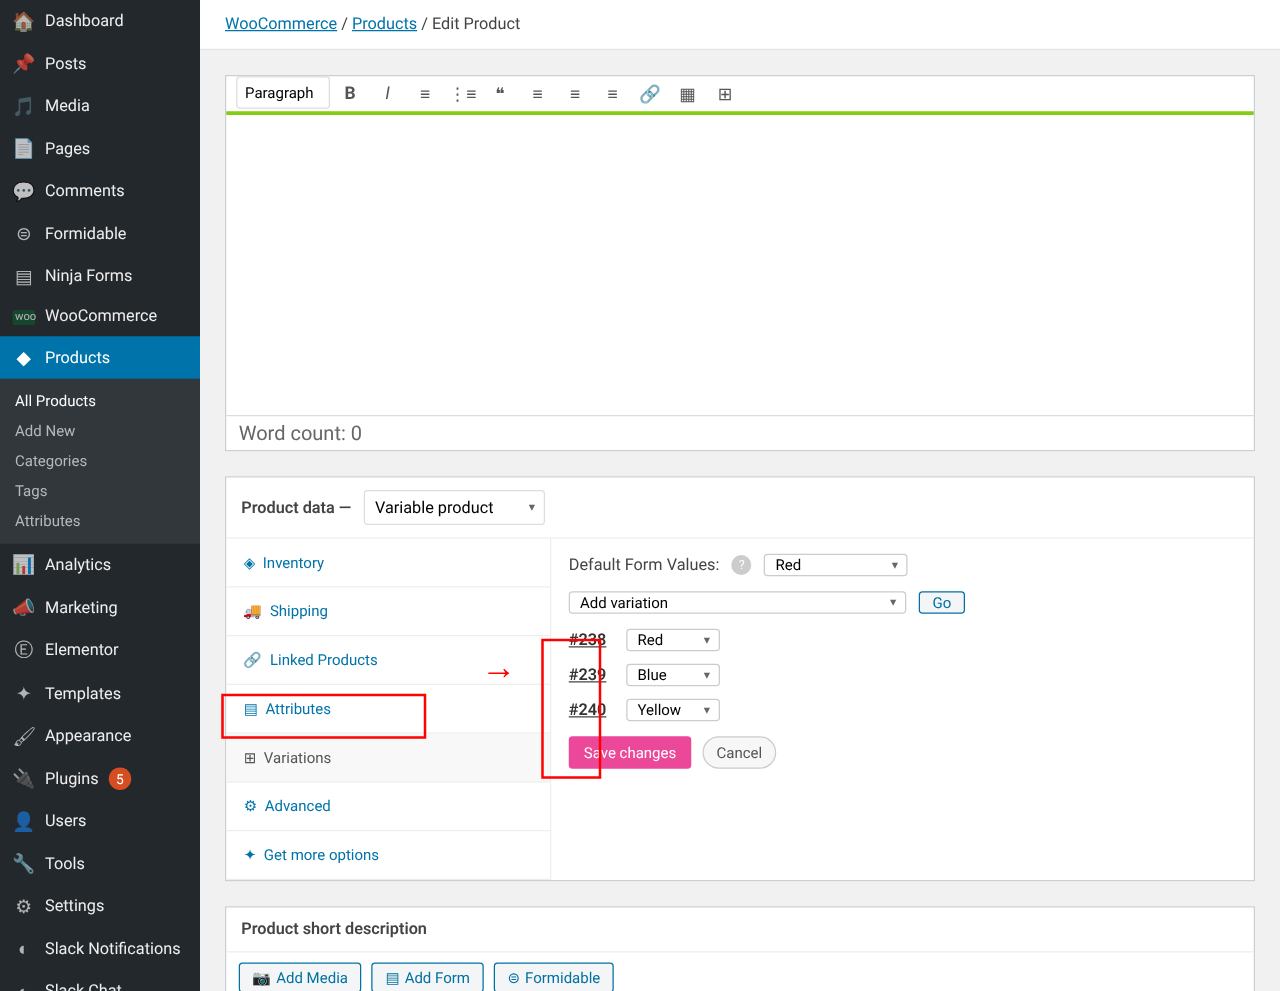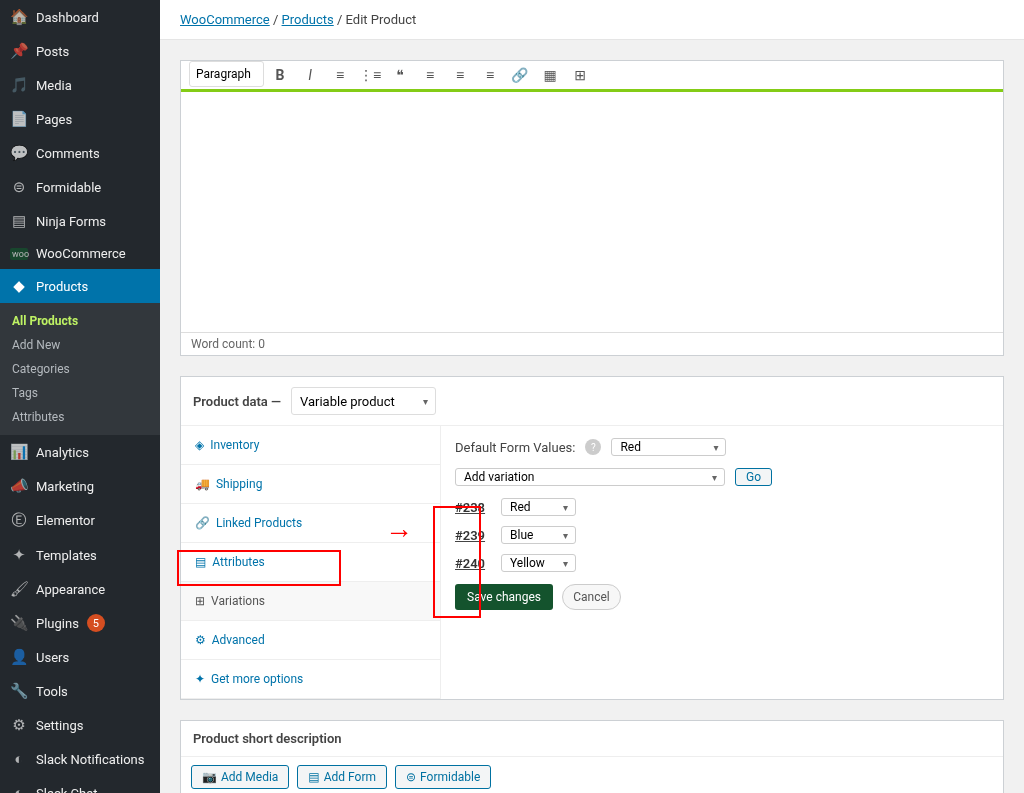--- a/index.html
+++ b/index.html
@@ -5,49 +5,49 @@
 * { margin: 0; padding: 0; box-sizing: border-box; font-family: -apple-system, BlinkMacSystemFont, "Segoe UI", Roboto, sans-serif; }
 body { background: #f1f1f1; display: flex; font-size: 13px; color: #444; }
 .sidebar { width: 160px; background: #23282d; color: #eee; min-height: 793px; flex-shrink: 0; }
 .sidebar-item { padding: 8px 10px; display: flex; align-items: center; gap: 8px; cursor: pointer; color: #eee; font-size: 13px; }
 .sidebar-item.active { background: #0073aa; color: #fff; position: relative; }
 .sidebar-item.active::after { content: ''; position: absolute; right: -8px; top: 50%; transform: translateY(-50%); border: 8px solid transparent; border-right-color: #f1f1f1; }
 .sidebar-item .icon { width: 18px; text-align: center; opacity: 0.7; font-size: 15px; }
 .sidebar-item.active .icon { opacity: 1; }
 .sidebar-sub { background: #32373c; padding: 6px 0; }
 .sidebar-sub-item { padding: 5px 12px; color: #b4b9be; font-size: 12px; cursor: pointer; }
-.sidebar-sub-item.current { color: #bef264; font-weight: 700; }
+.sidebar-sub-item.current { color: #ffffff; font-weight: 400; }
 .main { flex: 1; min-height: 793px; }
 .breadcrumb { padding: 12px 20px; background: #fff; border-bottom: 1px solid #e5e5e5; margin-bottom: 20px; }
 .breadcrumb a { color: #0073aa; text-decoration: underline; }
 .content { padding: 0 20px; }
 .panel { background: #fff; border: 1px solid #ccd0d4; margin-bottom: 20px; }
 .editor-toolbar { border-bottom: 3px solid #84cc16; padding: 0 8px; display: flex; gap: 2px; }
 .editor-toolbar select { height: 26px; font-size: 12px; border: 1px solid #ddd; padding: 0 6px; min-width: 75px; }
 .tb-btn { width: 28px; height: 28px; display: inline-flex; align-items: center; justify-content: center; cursor: pointer; font-size: 14px; color: #555; }
 .editor-body { min-height: 240px; }
-.word-count { border-top: 1px solid #ddd; padding: 4px 10px; font-size: 12px; color: #666; }
+.word-count { border-top: 1px solid #ddd; padding: 4px 10px; font-size: 16px; color: #666; }
 .product-data-header { padding: 10px 12px; border-bottom: 1px solid #eee; display: flex; align-items: center; gap: 10px; }
 .product-data-header select { height: 28px; border: 1px solid #ddd; padding: 0 20px 0 8px; font-size: 13px; min-width: 145px; }
 .pd-body { display: flex; }
 .pd-tabs { width: 260px; border-right: 1px solid #eee; }
 .pd-tab { padding: 12px 14px; border-bottom: 1px solid #eee; color: #0073aa; font-size: 12px; cursor: pointer; display: flex; align-items: center; gap: 6px; }
 .pd-tab.active { background: #f8f8f8; color: #555; }
 .pd-tab .ticon { font-size: 12px; }
 .pd-content { flex: 1; padding: 12px 14px; position: relative; }
 .row { display: flex; align-items: center; gap: 10px; margin-bottom: 12px; }
 .var-select { border: 1px solid #ccc; border-radius: 3px; height: 18px; padding: 0 24px 0 8px; background: #fff; font-size: 12px; min-width: 75px; appearance: none; position: relative; }
 .sel-wrap { position: relative; display: inline-block; }
 .sel-wrap::after { content: '▾'; position: absolute; right: 8px; top: 50%; transform: translateY(-50%); pointer-events: none; color: #666; font-size: 10px; }
 .add-var-select { width: 270px; }
 .default-select { width: 115px; }
 .go-btn { border: 1px solid #0071a1; background: #f3f5f6; color: #0071a1; padding: 1px 10px; border-radius: 3px; cursor: pointer; font-size: 12px; }
 .var-row { display: flex; align-items: center; gap: 10px; margin-bottom: 10px; text-decoration: underline; }
 .var-id { font-weight: 600; font-size: 13px; color: #333; width: 36px; }
-.save-btn { background: #14532d; color: #fff; border: none; padding: 6px 12px; border-radius: 3px; cursor: pointer; font-size: 12px; }
+.save-btn { background: #ec4899; color: #fff; border: none; padding: 6px 12px; border-radius: 3px; cursor: pointer; font-size: 12px; }
 .cancel-btn { background: #f7f7f7; border: 1px solid #ccc; color: #555; padding: 5px 10px; border-radius: 13px; cursor: pointer; font-size: 12px; margin-left: 6px; }
 .actions-row { margin-top: 12px; }
 .red-box-tab { position: absolute; border: 2px solid red; width: 164px; height: 36px; left: -264px; top: 124px; pointer-events: none; }
 .red-box-ids { position: absolute; border: 2px solid red; width: 48px; height: 112px; left: -8px; top: 80px; pointer-events: none; }
 .arrow { position: absolute; left: -56px; top: 86px; font-size: 28px; color: red; font-weight: bold; }
 .short-desc-panel .panel-title { padding: 10px 12px; font-weight: 600; border-bottom: 1px solid #eee; }
 .media-buttons { padding: 8px 10px; display: flex; gap: 8px; }
 .media-btn { border: 1px solid #0071a1; background: #f3f5f6; color: #0071a1; padding: 4px 10px; border-radius: 3px; cursor: pointer; font-size: 12px; display: inline-flex; align-items: center; gap: 4px; }
 .badge { background: #d54e21; color: #fff; border-radius: 9px; min-width: 18px; height: 18px; font-size: 11px; display: inline-flex; align-items: center; justify-content: center; padding: 0 4px; }
 .help-icon { background: #ccc; color: #fff; border-radius: 50%; width: 16px; height: 16px; display: inline-flex; align-items: center; justify-content: center; font-size: 10px; }

